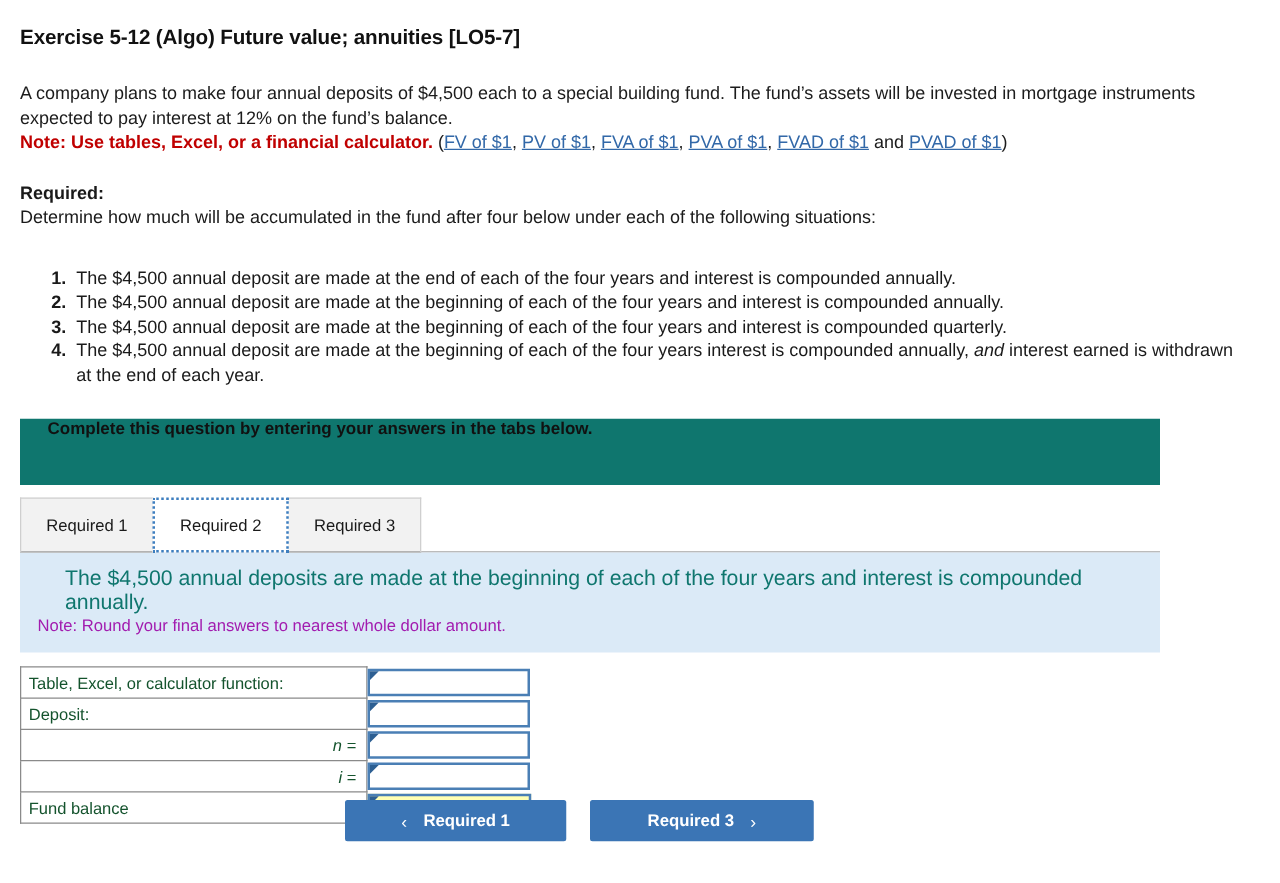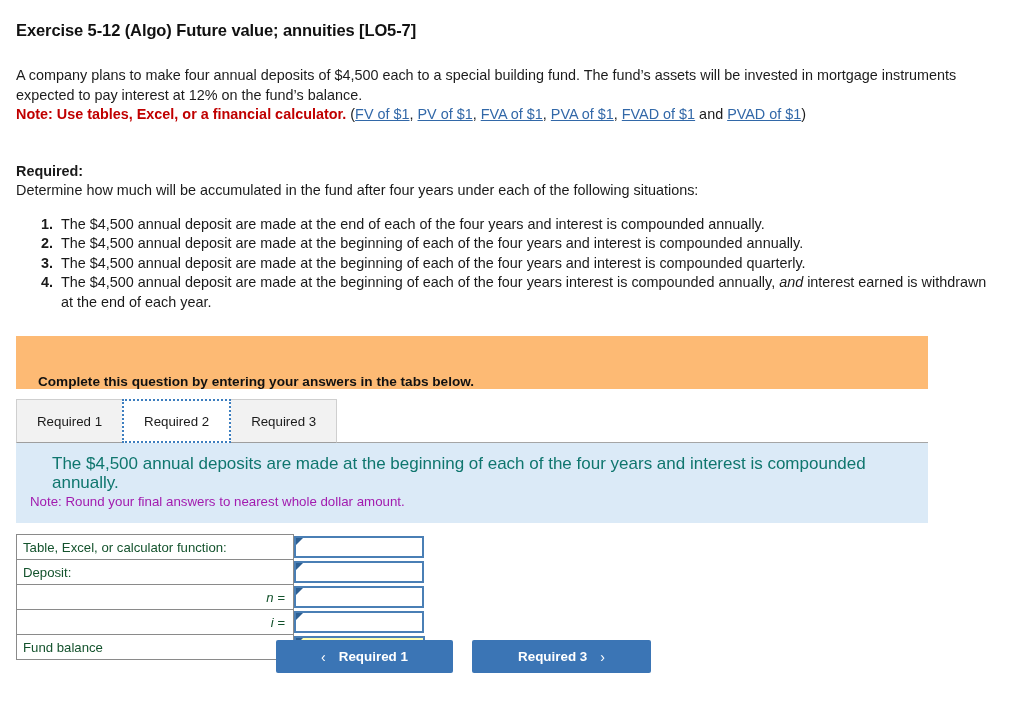--- a/index.html
+++ b/index.html
@@ -43,51 +43,51 @@
     color: #c00000;
     font-weight: bold;
   }
   a.ref-link {
     color: #3268a8;
     text-decoration: underline;
     margin-top: 47px;
   }
   
   .required-head {
-    margin-top: 37px;
+    margin-top: 21px;
     font-size: 14.4px;
     font-weight: bold;
     line-height: 19.5px;
   }
   .required-sub {
     font-size: 14.4px;
     line-height: 19.5px;
   }
   ol.situations {
-    margin: 14px 0 0 0;
+    margin: 29px 0 0 0;
     padding-left: 41px;
     font-size: 14.4px;
     line-height: 19.6px;
     max-width: 990px;
   }
   ol.situations li {
     margin-bottom: 0px;
     padding-left: 4px;
   }
   ol.situations li::marker {
     font-weight: bold;
   }
   .ital { font-style: italic; }
   
   .instruction-bar {
     margin-top: 24px;
-    background: #fdba74;
+    background: #0f766e;
     height: 53px;
     display: flex;
-    align-items: flex-end;
+    align-items: flex-start;
     padding-left: 22px;
     width: 912px;
     box-sizing: border-box;
   }
   .instruction-bar span {
     font-size: 13.6px;
     font-weight: bold;
     color: #111;
   }
   
@@ -227,21 +227,21 @@
 
   <h1 class="exercise-title">Exercise 5-12 (Algo) Future value; annuities [LO5-7]</h1>
 
   <div class="intro">
     <span>A company plans to make four annual deposits of $4,500 each to a special building fund. The fund’s assets will be invested in mortgage instruments expected to pay interest at 12% on the fund’s balance.</span><br>
     <span class="note-red">Note: Use tables, Excel, or a financial calculator.</span>
     <span>(</span><span id="ref-links"><a class="ref-link" href="#">FV of $1</a><span>, </span><a class="ref-link" href="#">PV of $1</a><span>, </span><a class="ref-link" href="#">FVA of $1</a><span>, </span><a class="ref-link" href="#">PVA of $1</a><span>, </span><a class="ref-link" href="#">FVAD of $1</a><span> and </span><a class="ref-link" href="#">PVAD of $1</a><span>)</span></span>
   </div>
 
   <div class="required-head">Required:</div>
-  <div class="required-sub">Determine how much will be accumulated in the fund after four years under each of the following situations:</div>
+  <div class="required-sub">Determine how much will be accumulated in the fund after four below under each of the following situations:</div>
 
   <ol class="situations" id="situations-list">
       <li><span>The $4,500 annual deposit are made at the end of each of the four years  and interest is compounded annually.</span></li>
       <li><span>The $4,500 annual deposit are made at the beginning of each of the four years and interest is compounded annually.</span></li>
       <li><span>The $4,500 annual deposit are made at the beginning of each of the four years and interest is compounded quarterly.</span></li>
       <li><span>The $4,500 annual deposit are made at the beginning of each of the four years interest is compounded annually, </span><span class="ital">and</span><span> interest earned is withdrawn at the end of each year.</span></li>
     </ol>
 
   <div class="instruction-bar">
     <span>Complete this question by entering your answers in the tabs below.</span>

